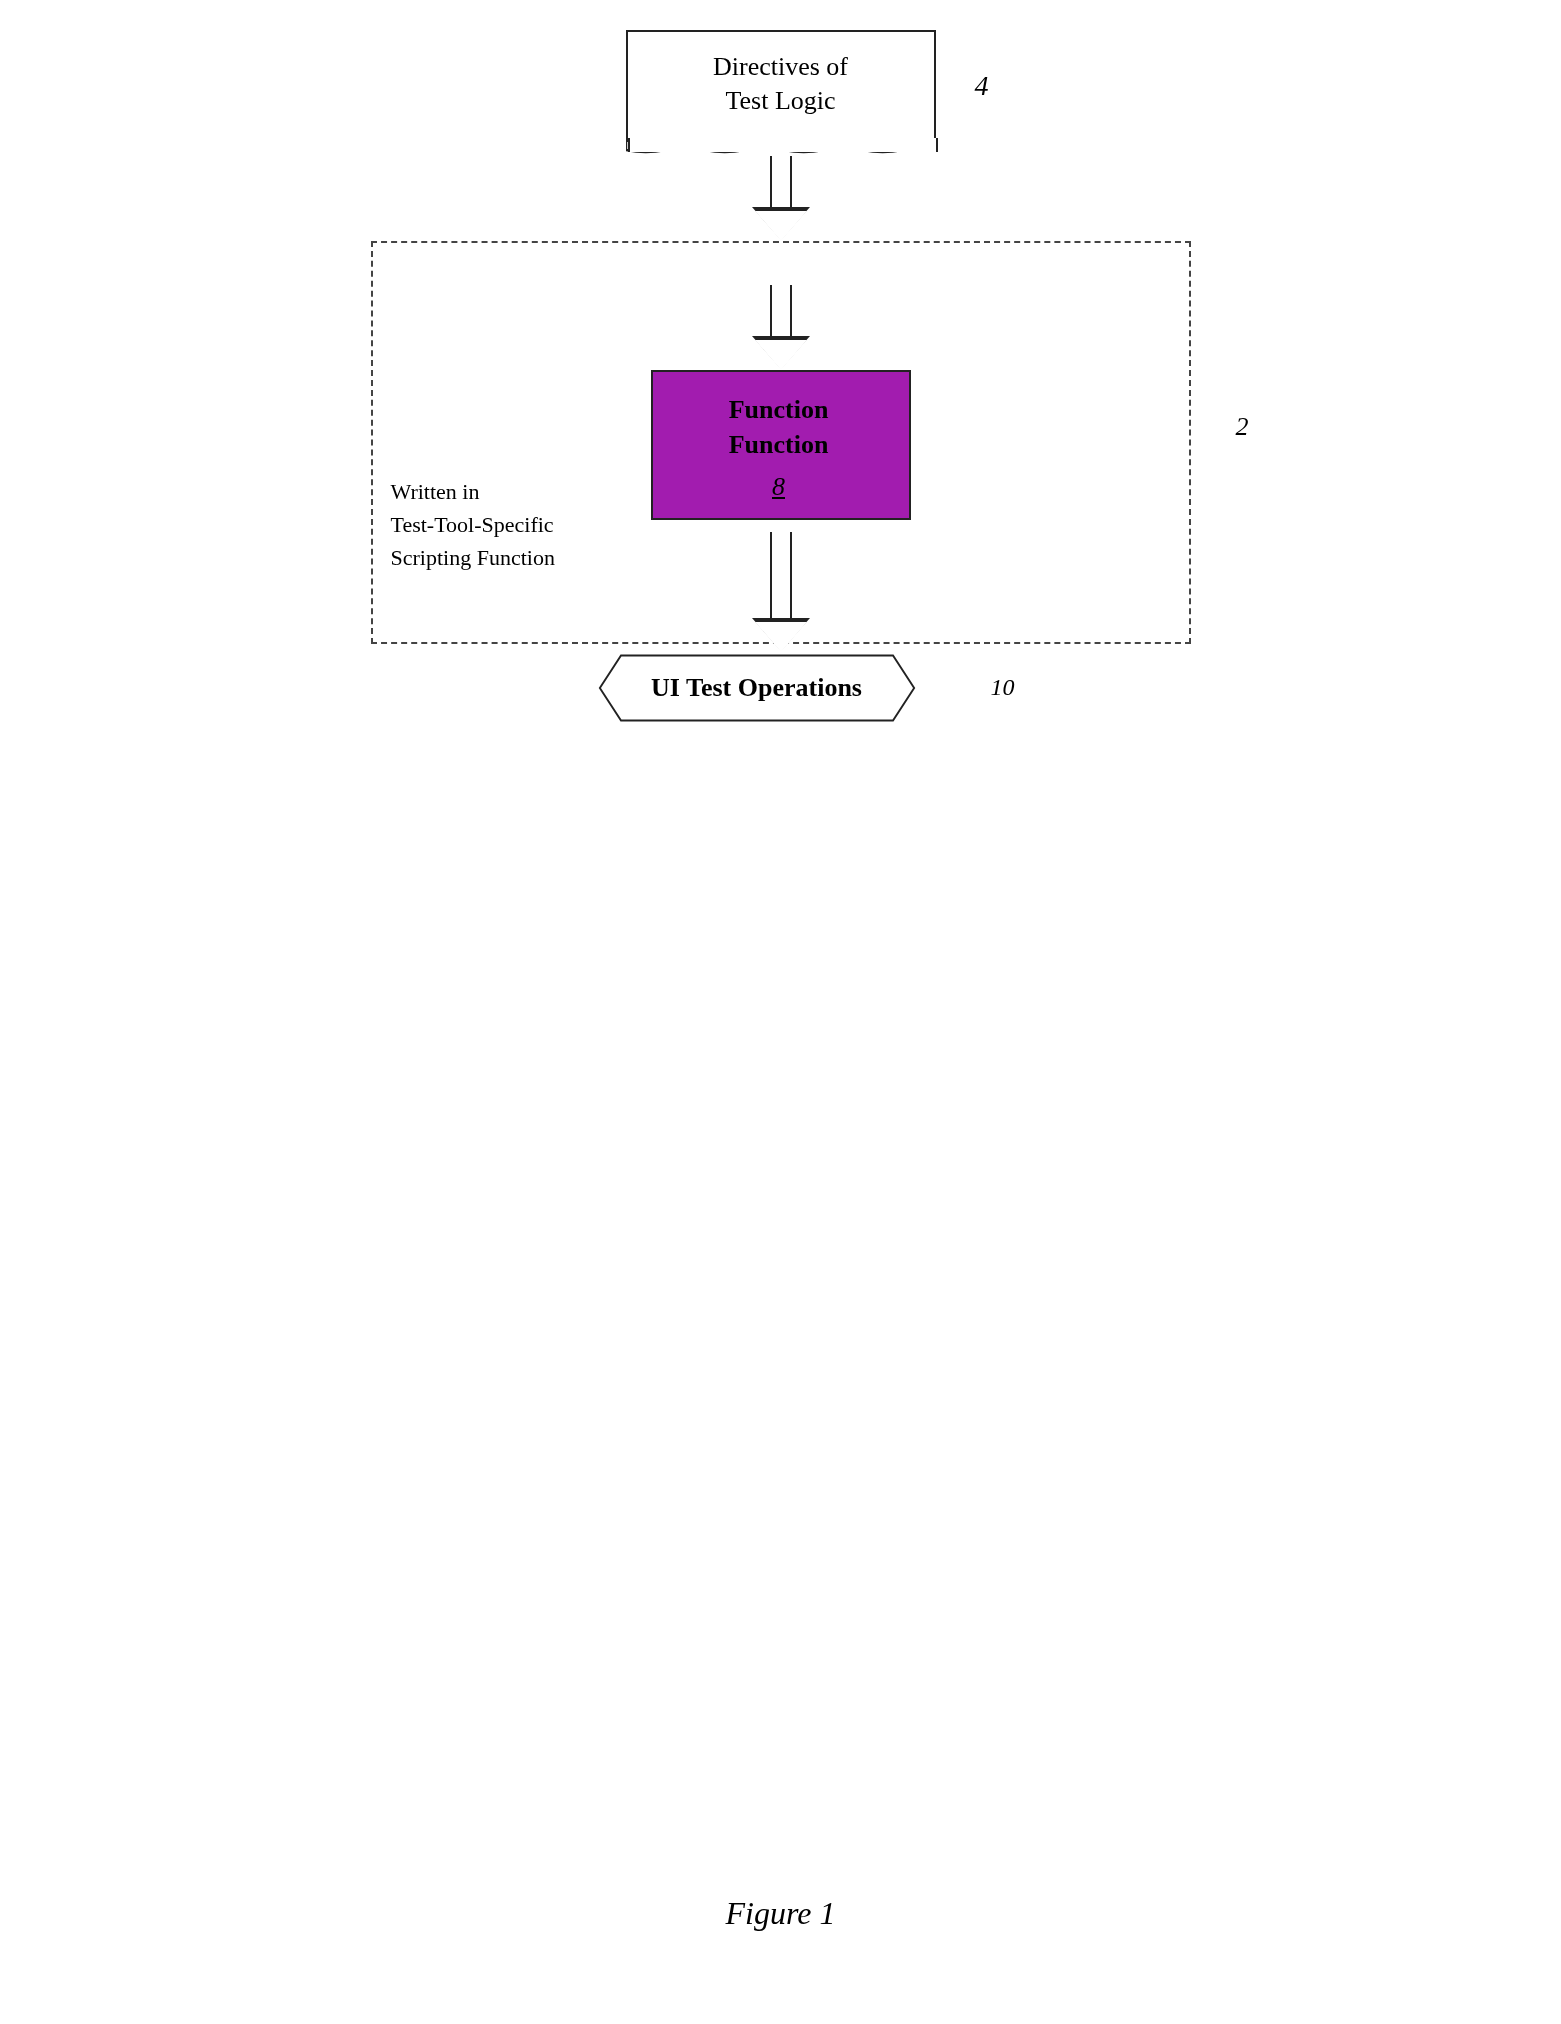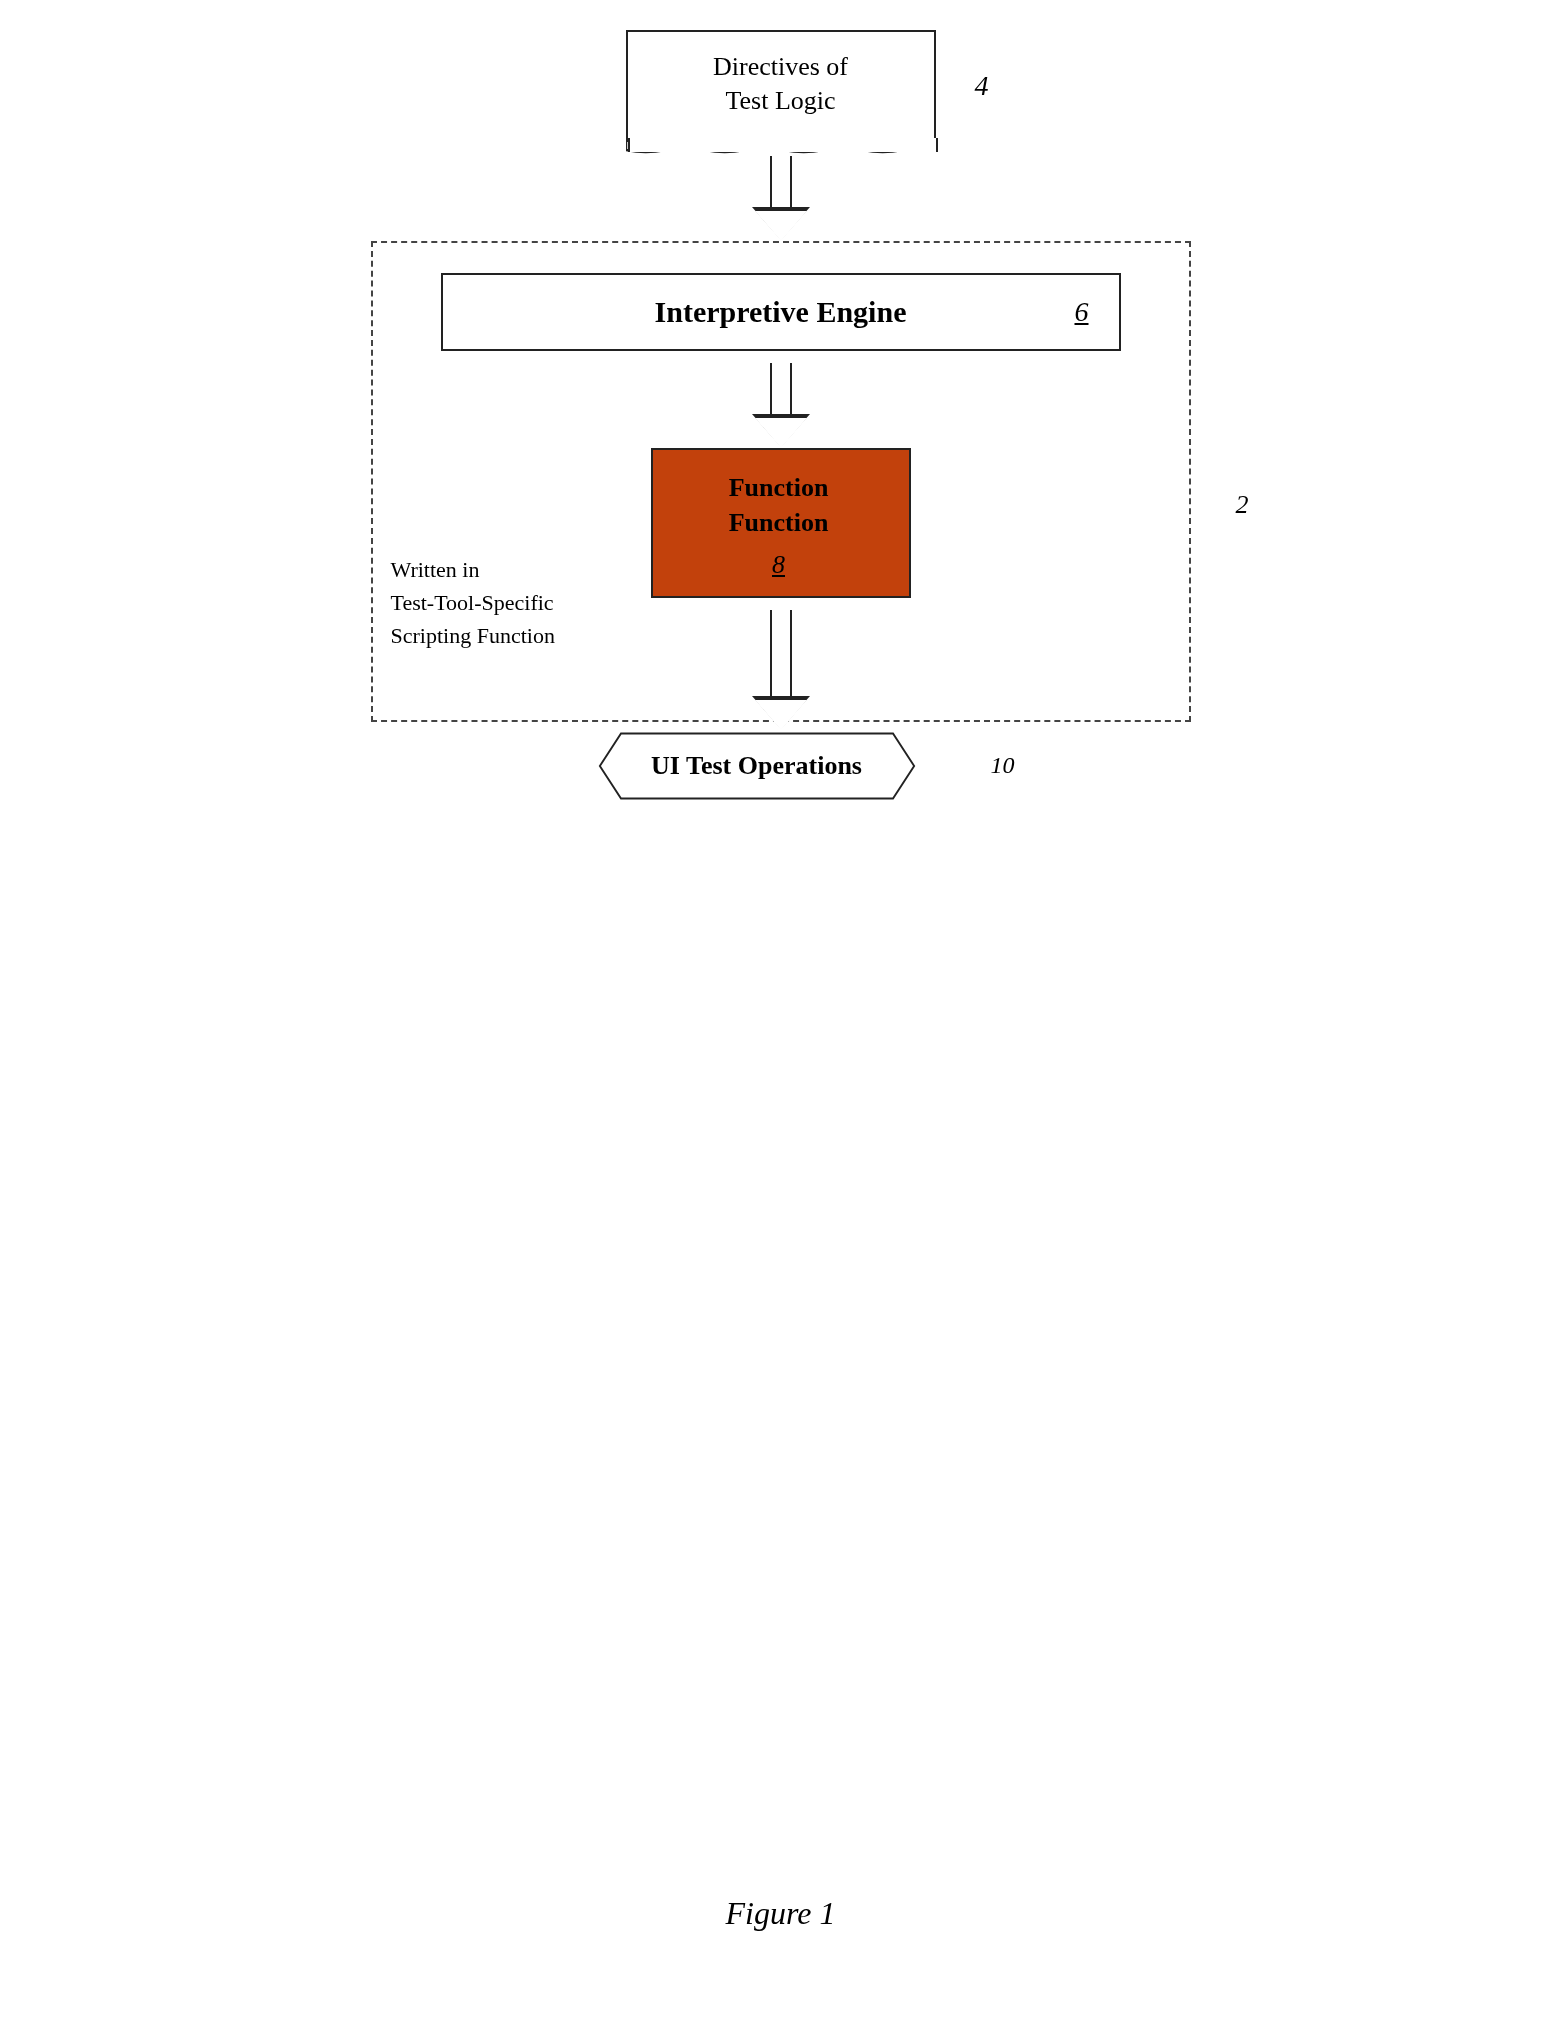--- a/index.html
+++ b/index.html
@@ -175,21 +175,21 @@
       font-style: italic;
       text-decoration: underline;
     }
 
     
     .function-box {
       width: 260px;
       border: 2.5px solid #222;
       padding: 20px 28px 16px 24px;
       text-align: center;
-      background: #c2410c;
+      background: #a21caf;
       position: relative;
     }
 
     .function-label {
       font-size: 26px;
       font-weight: bold;
       line-height: 1.35;
     }
 
     .ref-label-8 {
@@ -270,24 +270,20 @@
     </div>
   </div>
 
   <div class="arrow-down arrow-md" style="margin-top:14px; margin-bottom:0;">
     <div class="arrow-shaft" style="height:55px;"></div>
     <div class="arrow-head"></div>
   </div>
 
   <div class="dashed-box" style="margin-top:0;">
 
-    <div class="engine-box">
-      <span class="engine-label">Interpretive Engine</span>
-      <span class="ref-label-6">6</span>
-    </div>
 
     <div class="arrow-down" style="margin-top:12px; margin-bottom:0;">
       <div class="arrow-shaft" style="height:55px;"></div>
       <div class="arrow-head"></div>
     </div>
 
     <div class="function-box" style="margin-top:0;">
       <span class="function-label">
         <span>Function</span><br>
         <span>Function</span>

